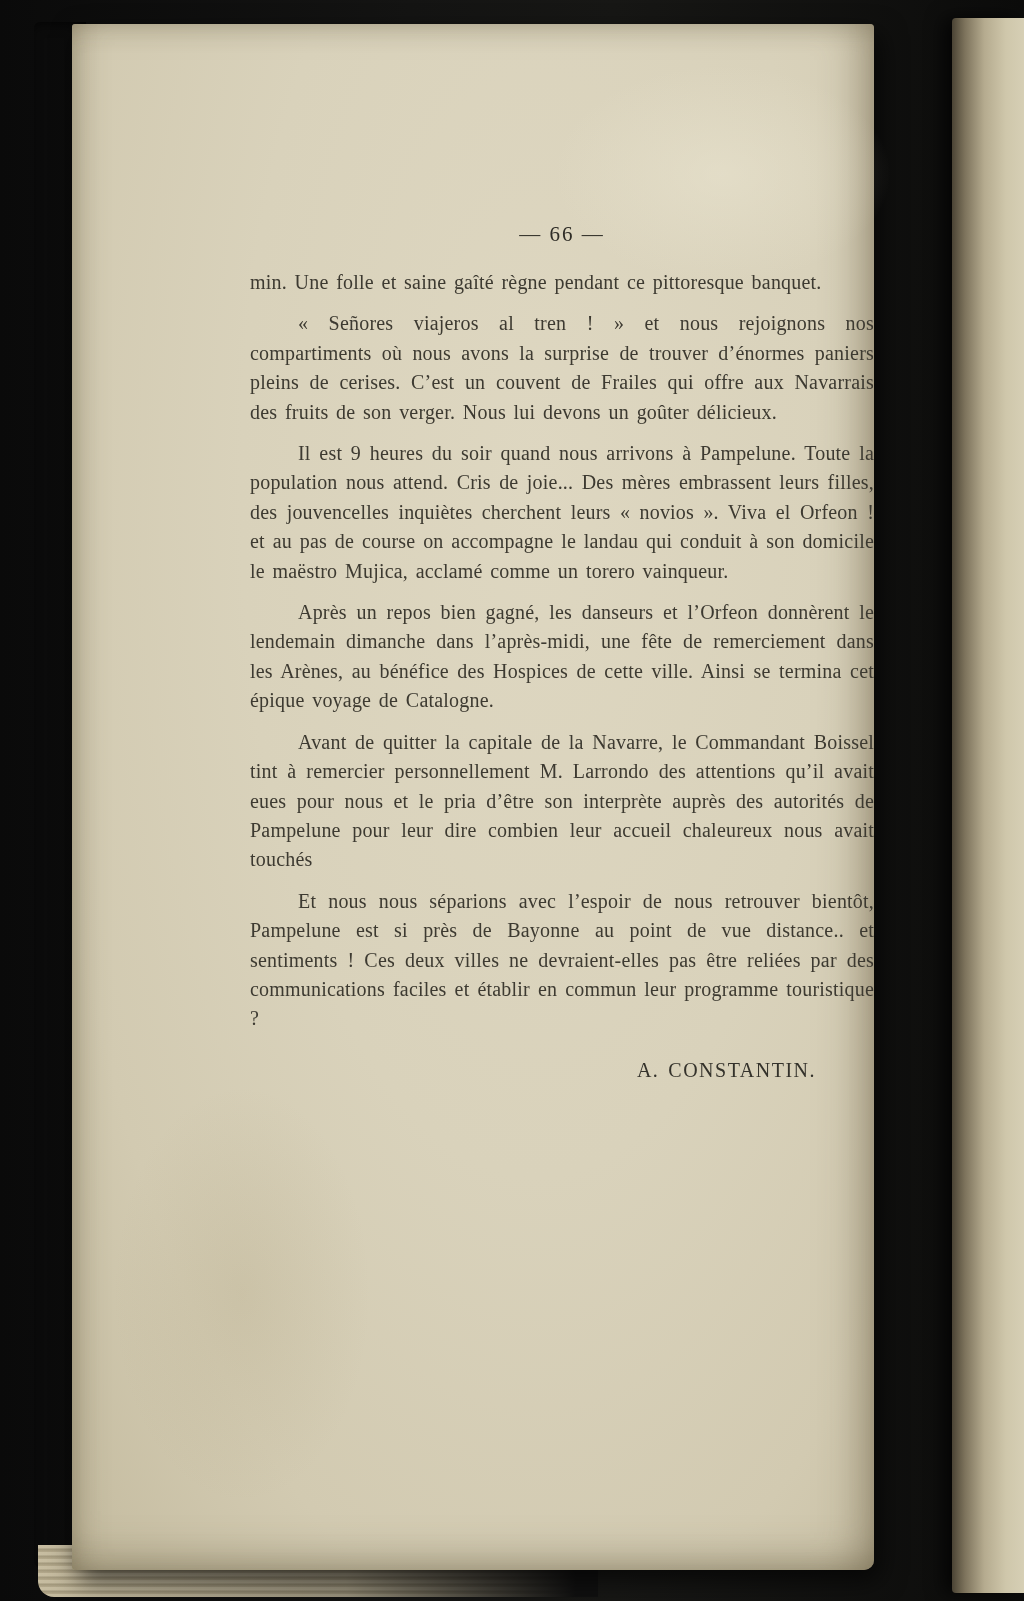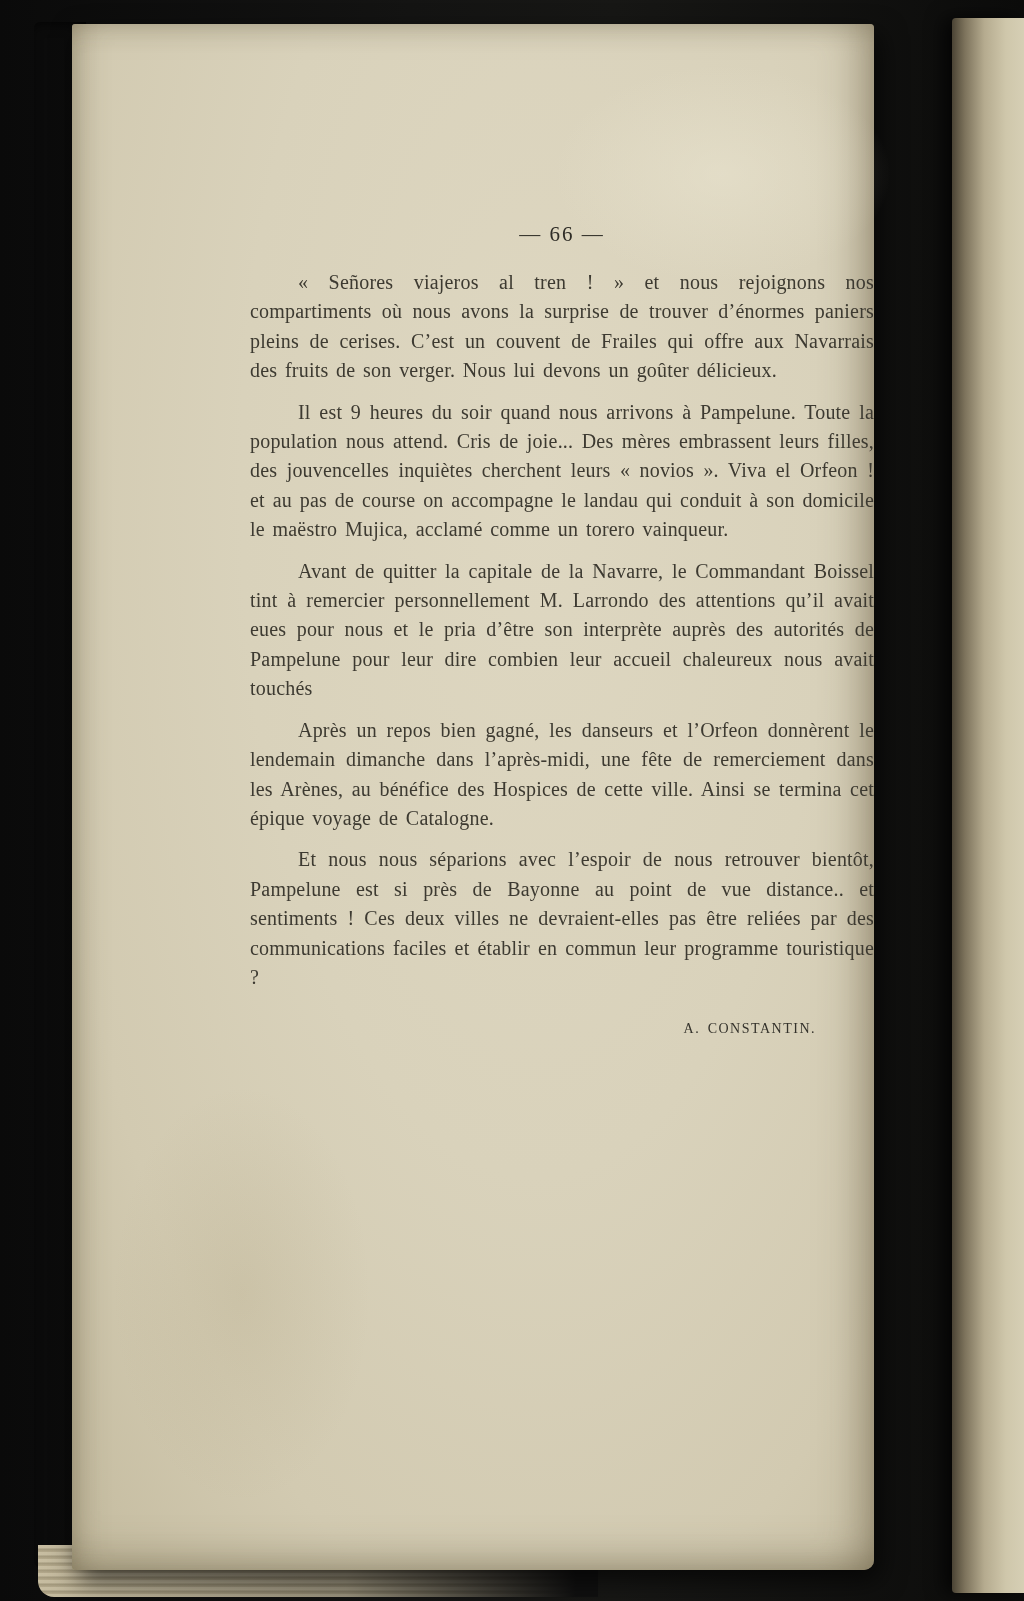--- a/index.html
+++ b/index.html
@@ -122,21 +122,21 @@
     text-indent: 48px;
   }
   .text-block p.continuation {
     text-indent: 0;
   }
 
   .signature {
     margin-top: 22px;
     text-align: right;
     padding-right: 58px;
-    font-size: 14px;
+    font-size: 20px;
     letter-spacing: 1.5px;
     color: #34322b;
   }
 
   
   .right-page {
     position: absolute;
     left: 952px;
     top: 18px;
     width: 72px;
@@ -156,24 +156,25 @@
   <div class="bottom-edges"></div>
   <div class="bottom-edges-fade"></div>
 
   <div class="page">
     <div class="stain-a"></div>
     <div class="stain-b"></div>
 
     <div class="page-number">— 66 —</div>
 
     <div class="text-block">
+      <p class="continuation">min. Une folle et saine gaîté règne pendant ce pittoresque banquet.</p>
       <p>« Señores viajeros al tren ! » et nous rejoignons nos compartiments où nous avons la surprise de trouver d’énormes paniers pleins de cerises. C’est un couvent de Frailes qui offre aux Navarrais des fruits de son verger. Nous lui devons un goûter délicieux.</p>
       <p>Il est 9 heures du soir quand nous arrivons à Pampelune. Toute la population nous attend. Cris de joie... Des mères embrassent leurs filles, des jouvencelles inquiètes cherchent leurs « novios ». Viva el Orfeon ! et au pas de course on accompagne le landau qui conduit à son domicile le maëstro Mujica, acclamé comme un torero vainqueur.</p>
+      <p>Après un repos bien gagné, les danseurs et l’Orfeon donnèrent le lendemain dimanche dans l’après-midi, une fête de remerciement dans les Arènes, au bénéfice des Hospices de cette ville. Ainsi se termina cet épique voyage de Catalogne.</p>
       <p>Avant de quitter la capitale de la Navarre, le Commandant Boissel tint à remercier personnellement M. Larrondo des attentions qu’il avait eues pour nous et le pria d’être son interprète auprès des autorités de Pampelune pour leur dire combien leur accueil chaleureux nous avait touchés</p>
-      <p>Après un repos bien gagné, les danseurs et l’Orfeon donnèrent le lendemain dimanche dans l’après-midi, une fête de remerciement dans les Arènes, au bénéfice des Hospices de cette ville. Ainsi se termina cet épique voyage de Catalogne.</p>
       <p>Et nous nous séparions avec l’espoir de nous retrouver bientôt, Pampelune est si près de Bayonne au point de vue distance.. et sentiments ! Ces deux villes ne devraient-elles pas être reliées par des communications faciles et établir en commun leur programme touristique ?</p>
 
       <div class="signature">A. CONSTANTIN.</div>
     </div>
   </div>
 
   <div class="right-page"></div>
 
 </div>
 

